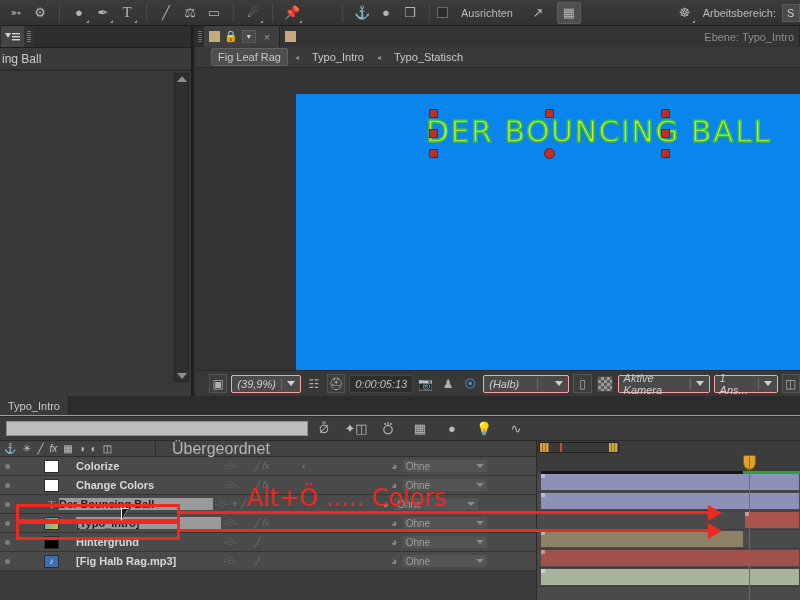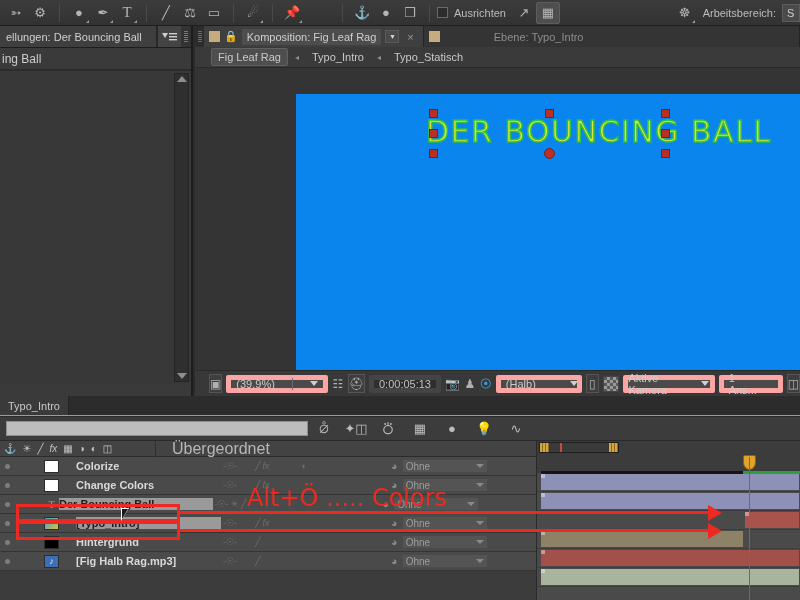--- a/index.html
+++ b/index.html
@@ -71,21 +71,21 @@
   .comppanel {
     position: absolute; left: 195px; top: 26px; right: 0; height: 370px;
     background: #343434;
   }
   .cp-tabbar { height: 21px; background: #2c2c2c; display: flex; align-items: stretch; }
   .cp-grip { width: 9px; display: flex; align-items: center; justify-content: center; }
   .cp-grip i { display:block; width:4px; height:11px;
      background: repeating-linear-gradient(#6e6e6e 0 1px, transparent 1px 2px); }
   .cp-tab { display: flex; align-items: center; padding: 0 5px; gap: 4px;
     background: #3f3f3f; border-right: 1px solid #242424; font-size: 11px; color: #cfcfcf; }
-  .cp-tab.inactive { background: #343434; color: #8e8e8e; flex: 1; }
+  .cp-tab.inactive { background: #343434; color: #8e8e8e; flex: 1; justify-content: space-between; }
   .cp-swatch { width: 11px; height: 11px; background: #c5ab7e; }
   .cp-lock { color: #b09a6e; font-size: 11px; }
   .cp-ttl { background: #4d4d4d; padding: 2px 5px; border-radius: 1px; }
   .cp-drop { width: 14px; height: 13px; background: #4a4a4a; border: 1px solid #5a5a5a;
     display: flex; align-items: center; justify-content: center; font-size: 7px; color: #d4d4d4; }
   .cp-x { color: #9a9a9a; padding: 0 4px; font-size: 11px; }
 
   .cp-breadcrumb { height: 21px; background: #3a3a3a; display: flex; align-items: center;
     padding-left: 16px; gap: 7px; border-bottom: 1px solid #2a2a2a; }
   .bc-item { font-size: 11px; color: #c9c9c9; padding: 2px 6px; }
@@ -100,22 +100,22 @@
     font-family: "DejaVu Sans", sans-serif; font-size: 30px; letter-spacing: 1.5px;
     color: #d6e838; -webkit-text-stroke: 1.5px #2fbf46; font-weight: 400; }
   .handle { position: absolute; width: 9px; height: 9px; background: #b83026; border: 1px solid #7c1d16; }
   .anchor { position: absolute; width: 11px; height: 11px; border-radius: 50%;
     background: #b83026; border: 1px solid #7c1d16; }
 
   .cp-bottombar { position: absolute; left: 0; right: 0; bottom: 0; height: 26px;
     background: #383838; border-top: 1px solid #2a2a2a;
     display: flex; align-items: center; padding-left: 14px; gap: 4px; }
   .ctl { height: 18px; display: flex; align-items: center; color: #cdcdcd; font-size: 11px; }
-  .ctl-box { background: #4a4a4a; border: 5px solid #fca5a5; padding: 0 5px; border-radius: 2px;
-    display: flex; align-items: center; gap: 17px; }
+  .ctl-box { background: #4a4a4a; border: 1px solid #fca5a5; padding: 0 5px; border-radius: 2px;
+    display: flex; align-items: center; gap: 5px; font-style: italic; }
   .ctl-box.dark { background: #2e2e2e; border-color: #444; color: #c0c0c0; }
   .ctl-ic { width: 22px; height: 19px; display: flex; align-items: center; justify-content: center;
     color: #b0b0b0; font-size: 12px; }
   .ctl-ic.framed { border: 1px solid #555; background: #3e3e3e; }
   .caret { width: 0; height: 0; border-left: 4px solid transparent;
     border-right: 4px solid transparent; border-top: 5px solid #d0d0d0; }
   .vsep { width: 1px; height: 12px; background: #6d6d6d; }
   .tcode { font-family: "Liberation Sans", sans-serif; color: #d8d8d8; }
   .checker { width: 16px; height: 16px;
     background-image: linear-gradient(45deg,#9a9a9a 25%,transparent 25%,transparent 75%,#9a9a9a 75%),
@@ -235,36 +235,35 @@
     <div class="tb-grp">
       <div class="tb-btn">📌<span class="corner"></span></div>
     </div>
     <div class="tb-sep" style="margin-left:34px;"></div>
     <div class="tb-grp">
       <div class="tb-btn">⚓</div>
       <div class="tb-btn">●</div>
       <div class="tb-btn">❒</div>
     </div>
     <div class="tb-sep"></div>
-    <div class="tb-grp" style="gap:0;">
+    <div class="tb-grp" style="gap:7px;">
       <div class="tb-check"></div>
       <span class="tb-label">Ausrichten</span>
       <div class="tb-btn">↗</div>
       <div class="tb-btn sel">▦</div>
     </div>
     <div class="tb-right">
       <div class="tb-btn">☸<span class="corner"></span></div>
       <span class="tb-label">Arbeitsbereich:</span>
       <div class="ws-select">S</div>
     </div>
   </div>
 
   <div class="leftpanel">
     <div class="lp-tabbar">
-      <div class="lp-tab">ellungen: Der Bouncing Ball</div>
       <div class="lp-menu">
         <svg width="15" height="9" viewBox="0 0 15 9">
             <polygon points="0,1 6,1 3,6" fill="#d0d0d0"></polygon>
             <rect x="7" y="1" width="8" height="1.4" fill="#d0d0d0"></rect>
             <rect x="7" y="4" width="8" height="1.4" fill="#d0d0d0"></rect>
             <rect x="7" y="7" width="8" height="1.4" fill="#d0d0d0"></rect>
           </svg>
       </div>
       <div class="lp-grip">
           <i></i>
@@ -280,21 +279,20 @@
   </div>
 
   <div class="comppanel">
     <div class="cp-tabbar">
       <div class="cp-grip">
           <i></i>
         </div>
       <div class="cp-tab">
         <span class="cp-swatch"></span>
         <span class="cp-lock">🔒</span>
-        <span class="cp-ttl">Komposition: Fig Leaf Rag</span>
         <span class="cp-drop">▼</span>
         <span class="cp-x">×</span>
       </div>
       <div class="cp-tab inactive">
         <span class="cp-swatch"></span>
         <span style="margin-left:50px;">Ebene: Typo_Intro</span>
       </div>
     </div>
 
     <div class="cp-breadcrumb">

